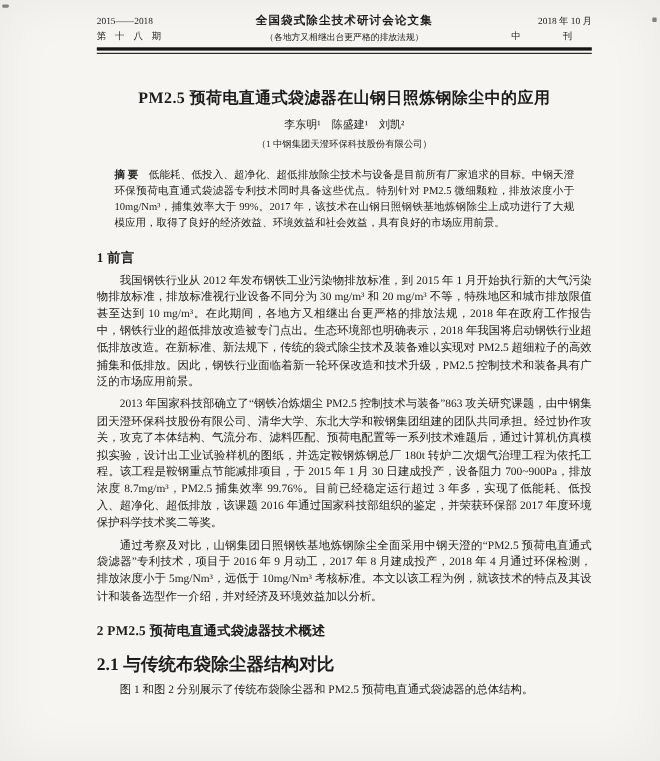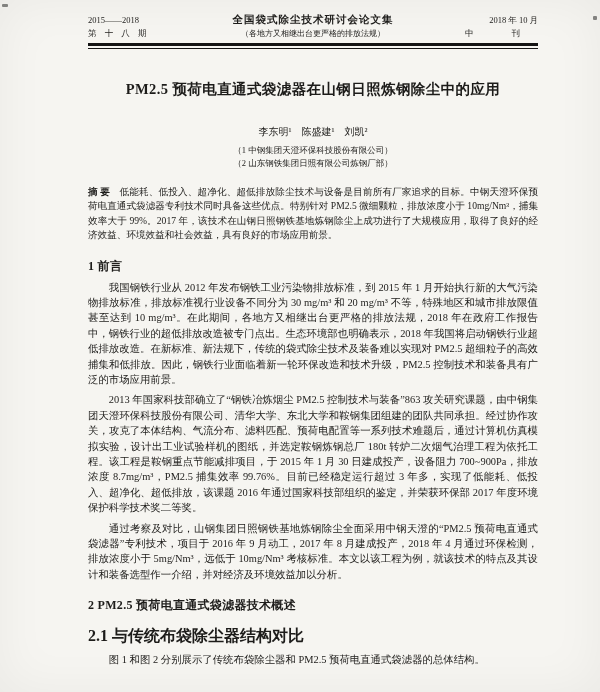--- a/index.html
+++ b/index.html
@@ -21,21 +21,21 @@
   .content {
     position: absolute;
     left: 88px;
     top: 13px;
     width: 450px;
   }
   
   .masthead {
     display: flex;
     justify-content: space-between;
-    align-items: center;
+    align-items: flex-start;
     font-size: 8.5px;
     line-height: 13px;
   }
   .mast-col.left  { text-align: left;  width: 95px; }
   .mast-col.center{ text-align: center; flex: 1; }
   .mast-col.right { text-align: right; width: 95px; }
   .mast-title { font-weight: bold; font-size: 10.5px; letter-spacing: 1px; line-height: 14px; }
   .mast-sub   { font-size: 8px; }
   .issue      { letter-spacing: 3px; }
   .pubmark    { letter-spacing: 18px; }
@@ -43,32 +43,32 @@
   .rule-thin  { height: 1px;   background: var(--rule, #151515); margin-top: 2px; }
   
   .title {
     margin: 31px 0 0;
     text-align: center;
     font-size: 14.5px;
     font-weight: 700;
     letter-spacing: 0.4px;
   }
   .authors {
-    margin-top: 26px;
+    margin-top: 7px;
     text-align: center;
     font-size: 10px;
   }
   .affils {
     margin-top: 5px;
     text-align: center;
     font-size: 8.5px;
     line-height: 13px;
   }
   .abstract {
-    margin: 15px 0 0;
+    margin: 15px 16px 0;
     font-size: 9.6px;
     line-height: 14.5px;
     text-align: justify;
   }
   .keywords {
     margin: 8px 0 0;
     font-size: 9.6px;
   }
   .label { font-weight: 700; margin-right: 7px; }
   
@@ -125,21 +125,20 @@
     </header>
     <div class="rule-thick"></div>
     <div class="rule-thin"></div>
 
     <h1 class="title">PM2.5 预荷电直通式袋滤器在山钢日照炼钢除尘中的应用</h1>
 
     <div class="authors">李东明¹　陈盛建¹　刘凯²</div>
 
     <div class="affils">
       <div>（1 中钢集团天澄环保科技股份有限公司）</div>
-      <div>（2 山东钢铁集团日照有限公司炼钢厂部）</div>
     </div>
 
     <p class="abstract">
       <span class="label">摘  要</span>
       <span>低能耗、低投入、超净化、超低排放除尘技术与设备是目前所有厂家追求的目标。中钢天澄环保预荷电直通式袋滤器专利技术同时具备这些优点。特别针对 PM2.5 微细颗粒，排放浓度小于 10mg/Nm³，捕集效率大于 99%。2017 年，该技术在山钢日照钢铁基地炼钢除尘上成功进行了大规模应用，取得了良好的经济效益、环境效益和社会效益，具有良好的市场应用前景。</span>
     </p>
 
 
     <h2 class="sec">1  前言</h2>
     <p class="para">我国钢铁行业从 2012 年发布钢铁工业污染物排放标准，到 2015 年 1 月开始执行新的大气污染物排放标准，排放标准视行业设备不同分为 30 mg/m³ 和 20 mg/m³ 不等，特殊地区和城市排放限值甚至达到 10 mg/m³。在此期间，各地方又相继出台更严格的排放法规，2018 年在政府工作报告中，钢铁行业的超低排放改造被专门点出。生态环境部也明确表示，2018 年我国将启动钢铁行业超低排放改造。在新标准、新法规下，传统的袋式除尘技术及装备难以实现对 PM2.5 超细粒子的高效捕集和低排放。因此，钢铁行业面临着新一轮环保改造和技术升级，PM2.5 控制技术和装备具有广泛的市场应用前景。</p>

